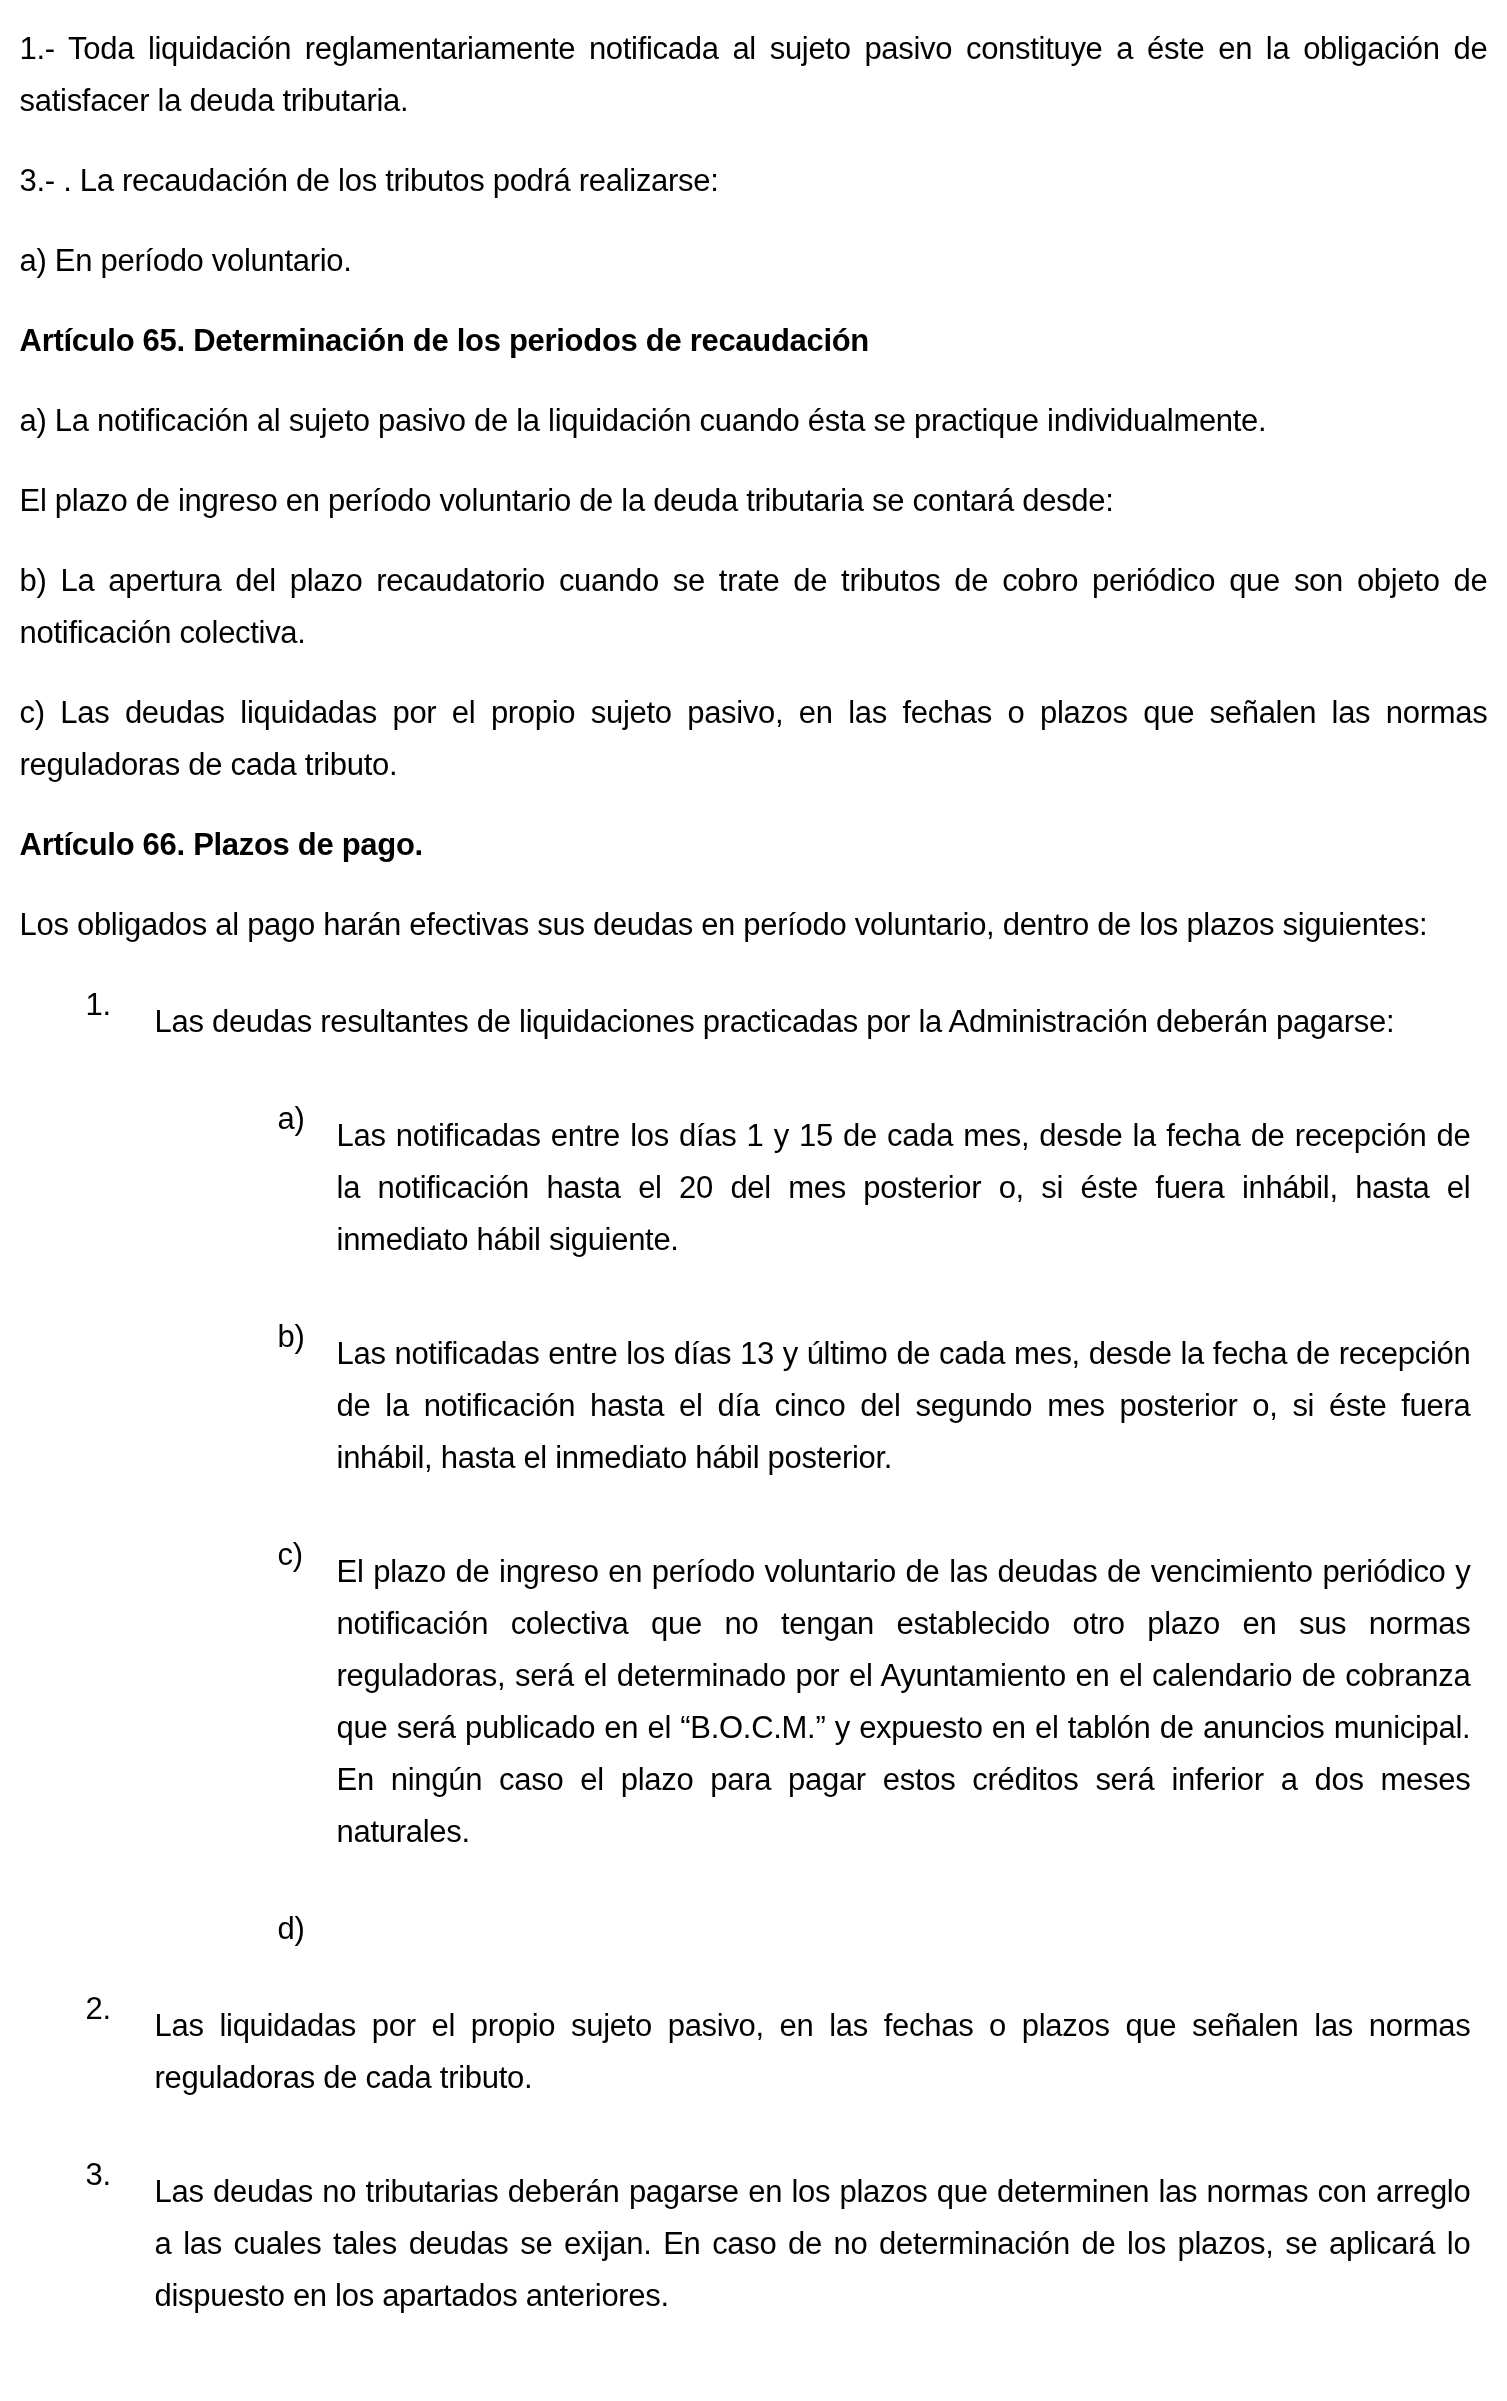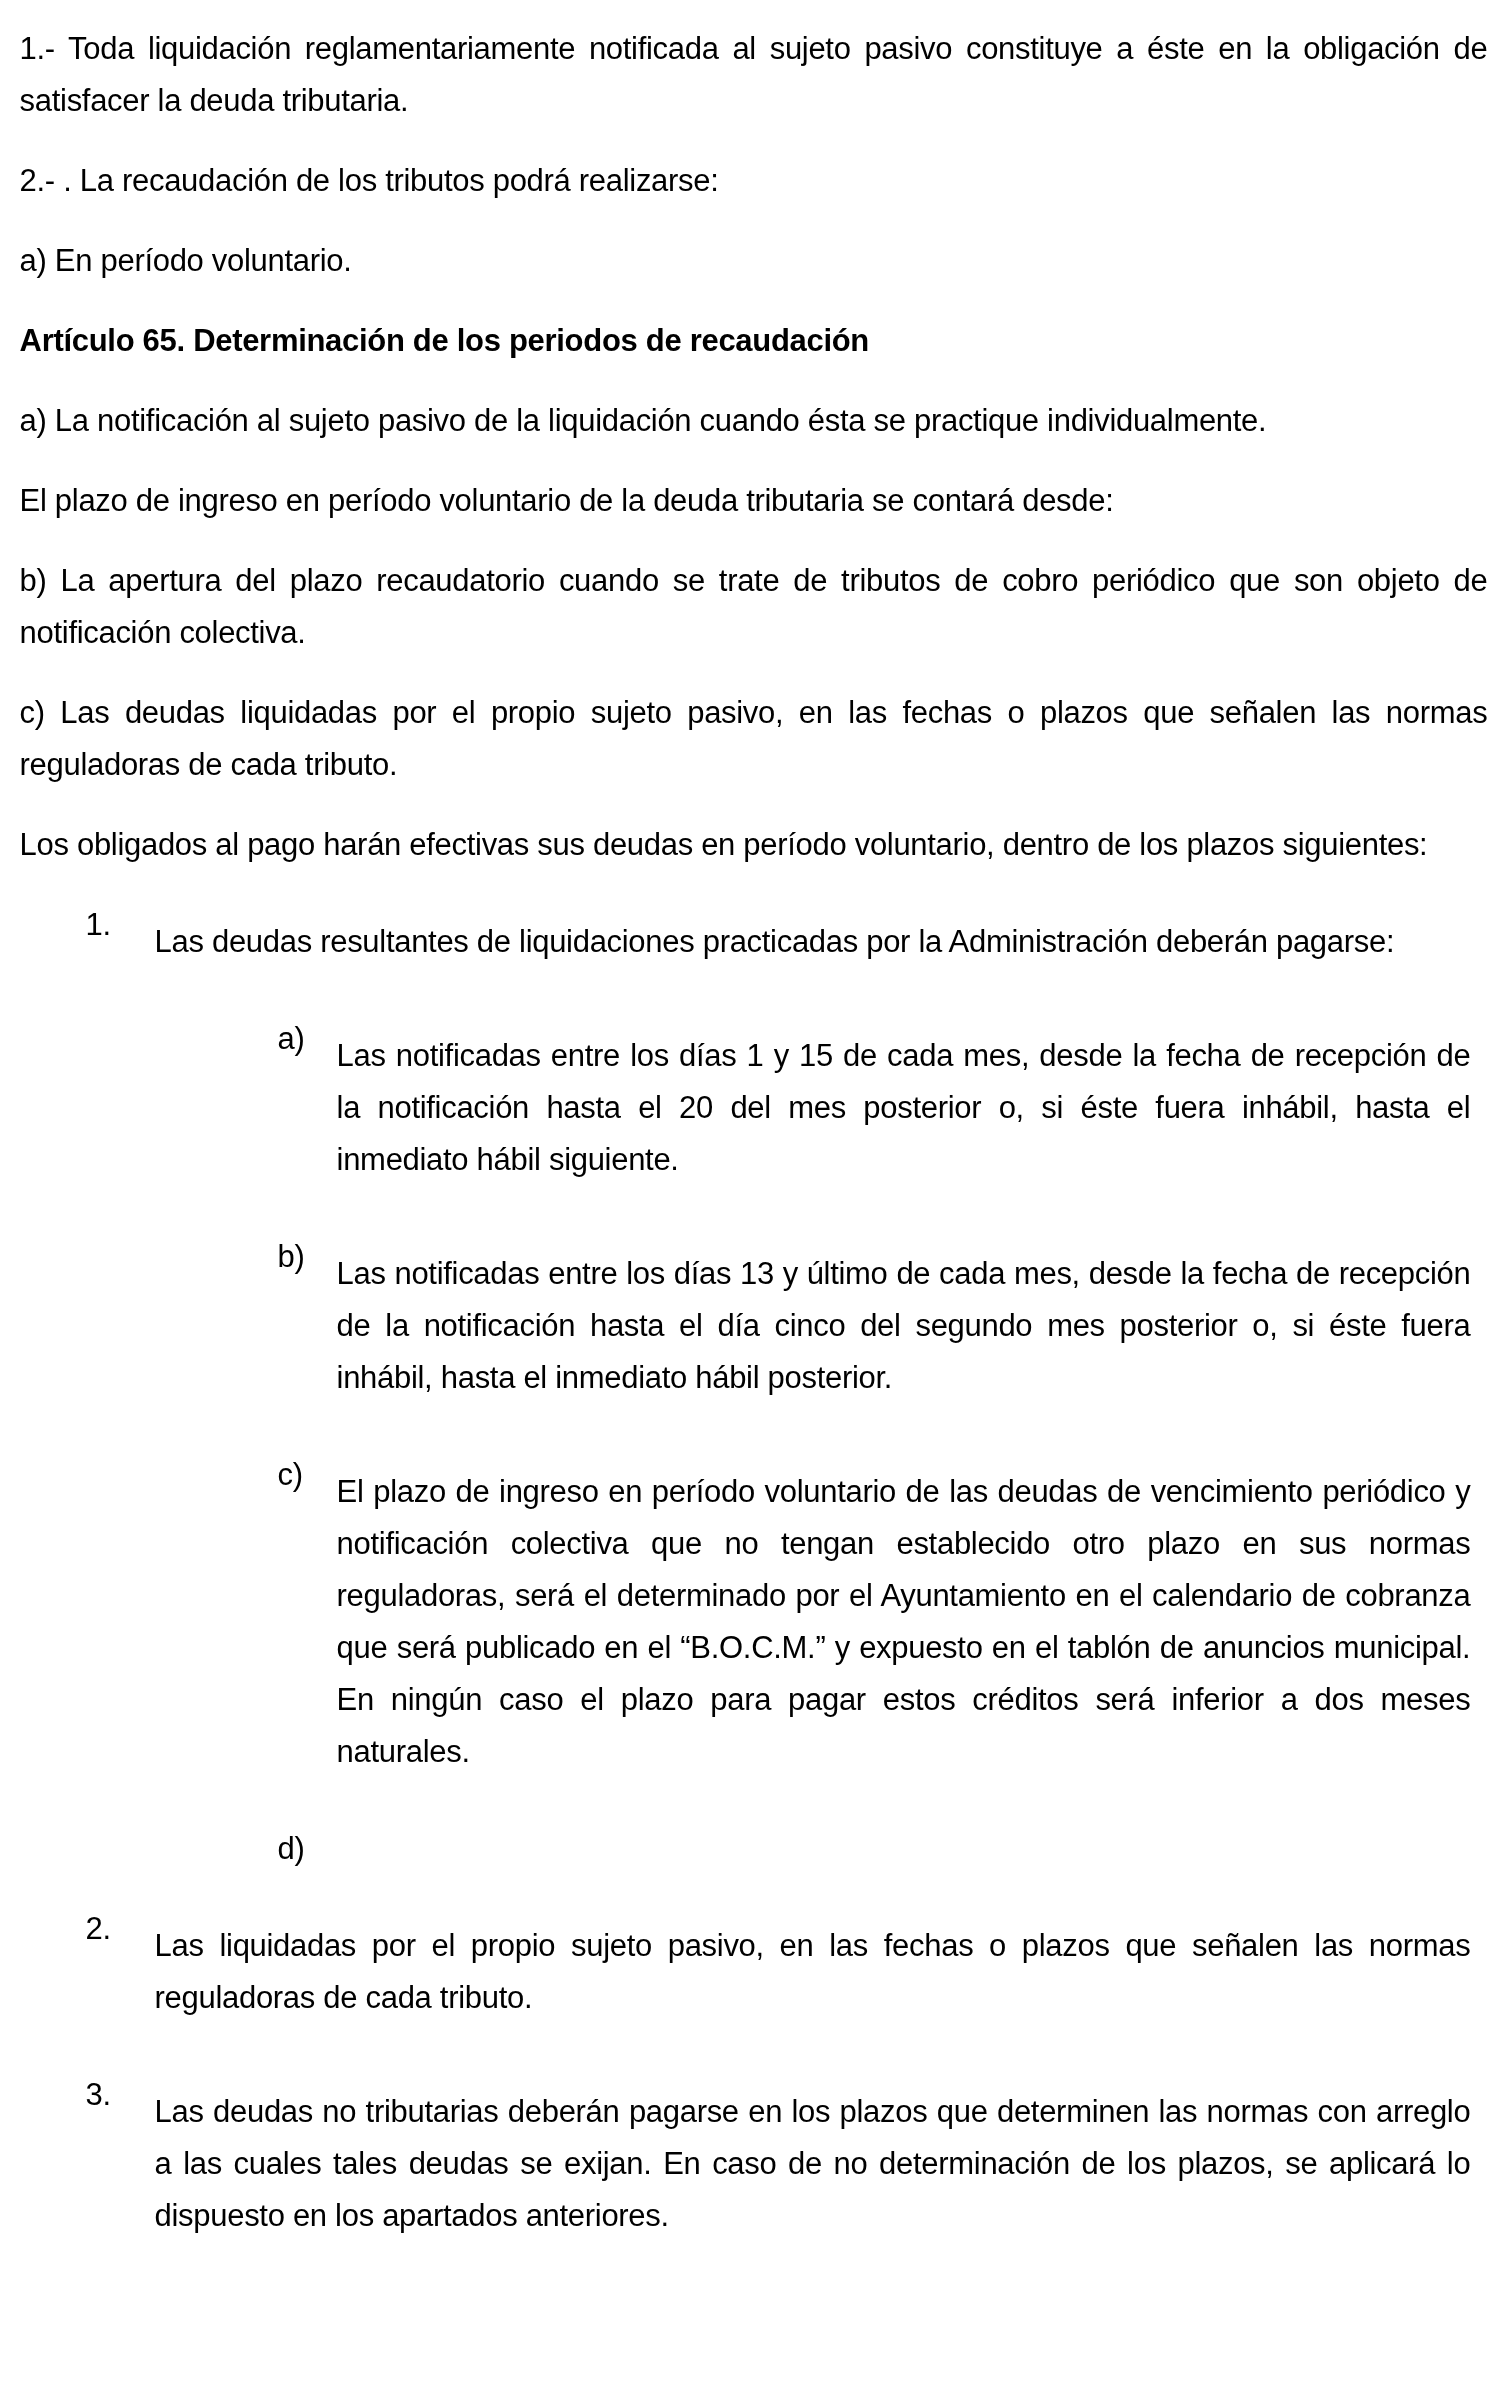--- a/index.html
+++ b/index.html
@@ -53,35 +53,36 @@
     text-align: justify;
   }
 </style>
 </head>
 <body>
 
 <div class="page">
 
   <p class="para">1.- Toda liquidación reglamentariamente notificada al sujeto pasivo constituye a éste en la obligación de satisfacer la deuda tributaria.</p>
 
-  <p class="para">2.- . La recaudación de los tributos podrá realizarse:</p>
+  <p class="para">3.- . La recaudación de los tributos podrá realizarse:</p>
 
   <p class="para">a) En período voluntario.</p>
 
 
   <p class="heading">Artículo 65. Determinación de los periodos de recaudación</p>
 
   <p class="para">a) La notificación al sujeto pasivo de la liquidación cuando ésta se practique individualmente.</p>
 
   <p class="para">El plazo de ingreso en período voluntario de la deuda tributaria se contará desde:</p>
 
   <p class="para">b) La apertura del plazo recaudatorio cuando se trate de tributos de cobro periódico que son objeto de notificación colectiva.</p>
 
   <p class="para">c) Las deudas liquidadas por el propio sujeto pasivo, en las fechas o plazos que señalen las normas reguladoras de cada tributo.</p>
 
+  <p class="heading">Artículo 66. Plazos de pago.</p>
 
   <p class="para">Los obligados al pago harán efectivas sus deudas en período voluntario, dentro de los plazos siguientes:</p>
 
   <div class="num-item">
     <span class="marker">1.</span>
     <p class="item-text">Las deudas resultantes de liquidaciones practicadas por la Administración deberán pagarse:</p>
   </div>
 
   <div class="sub-item">
     <span class="marker">a)</span>

